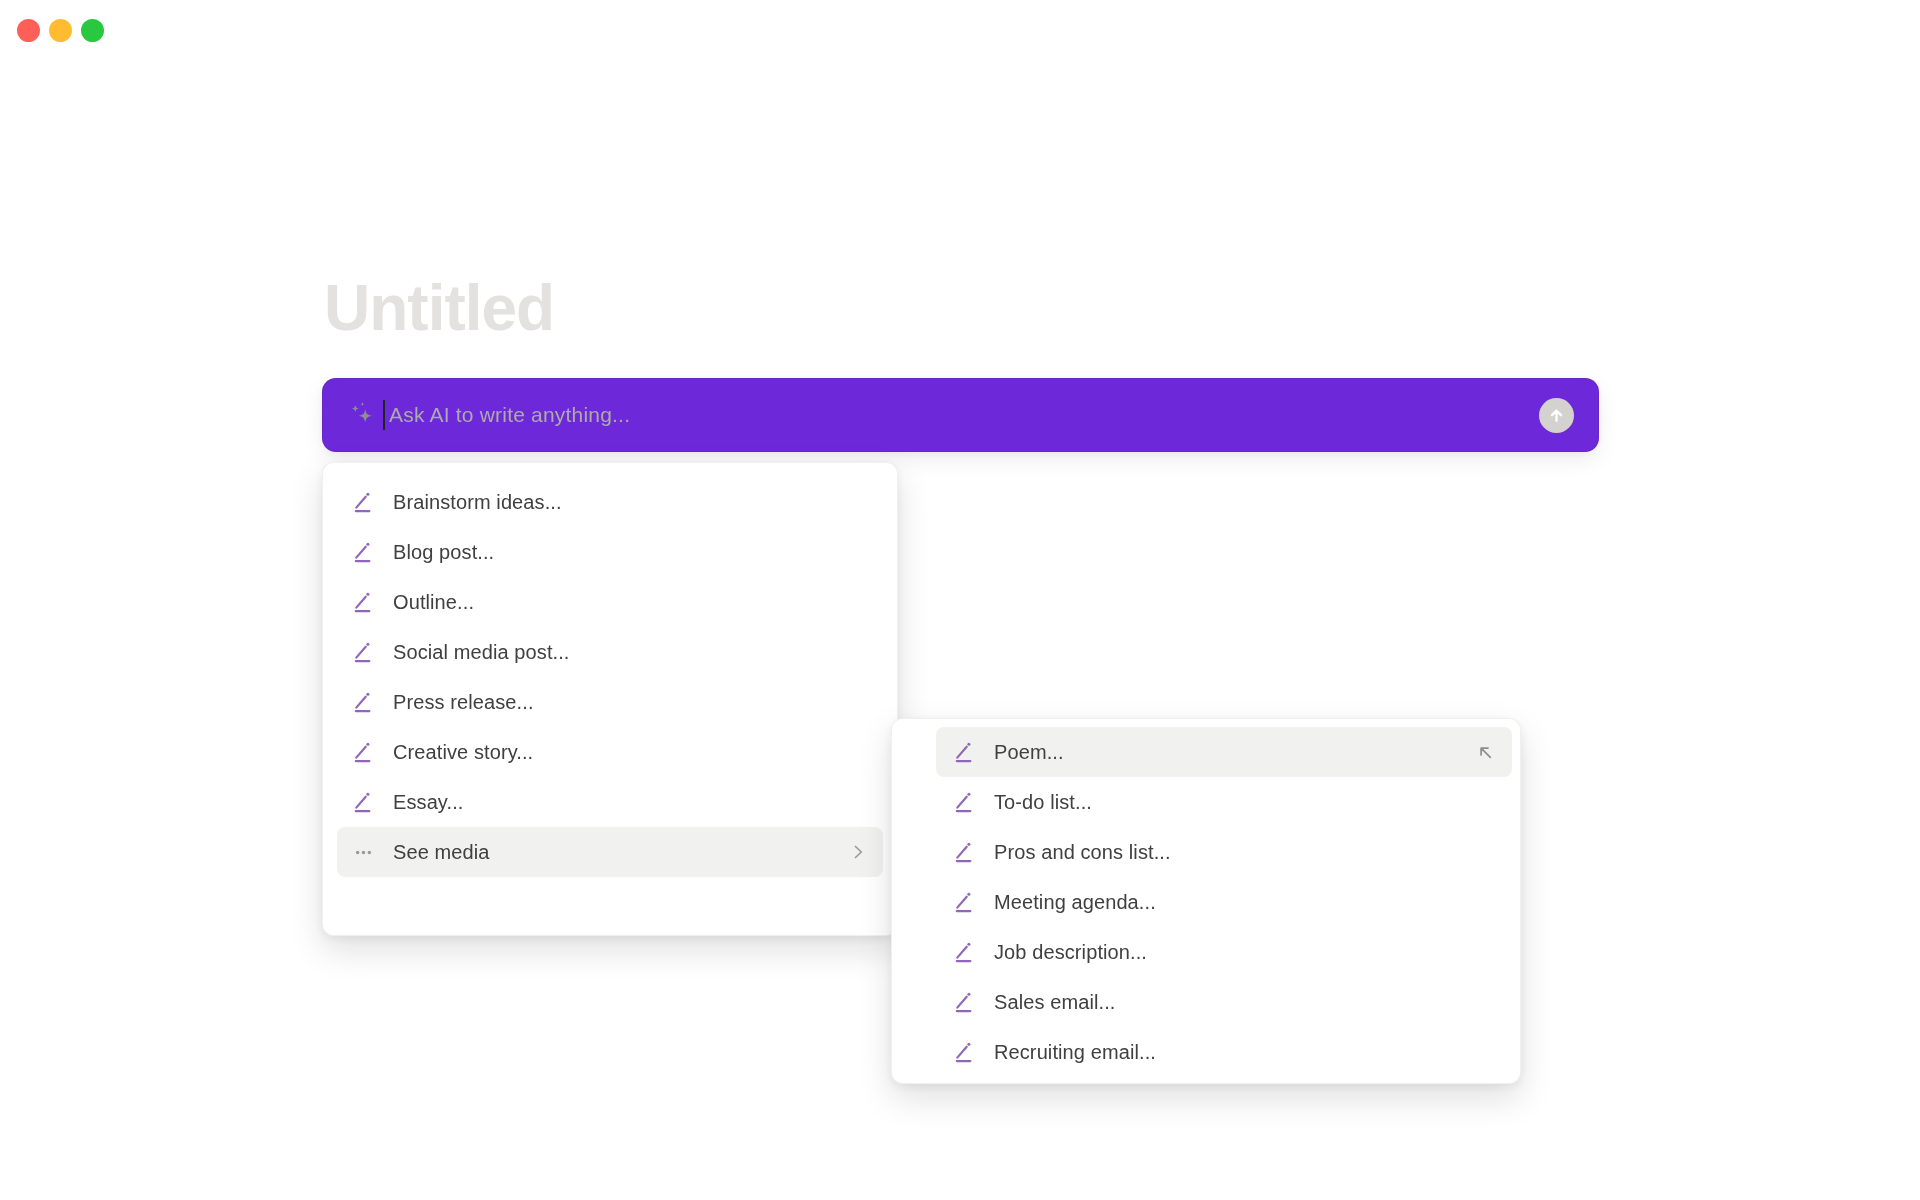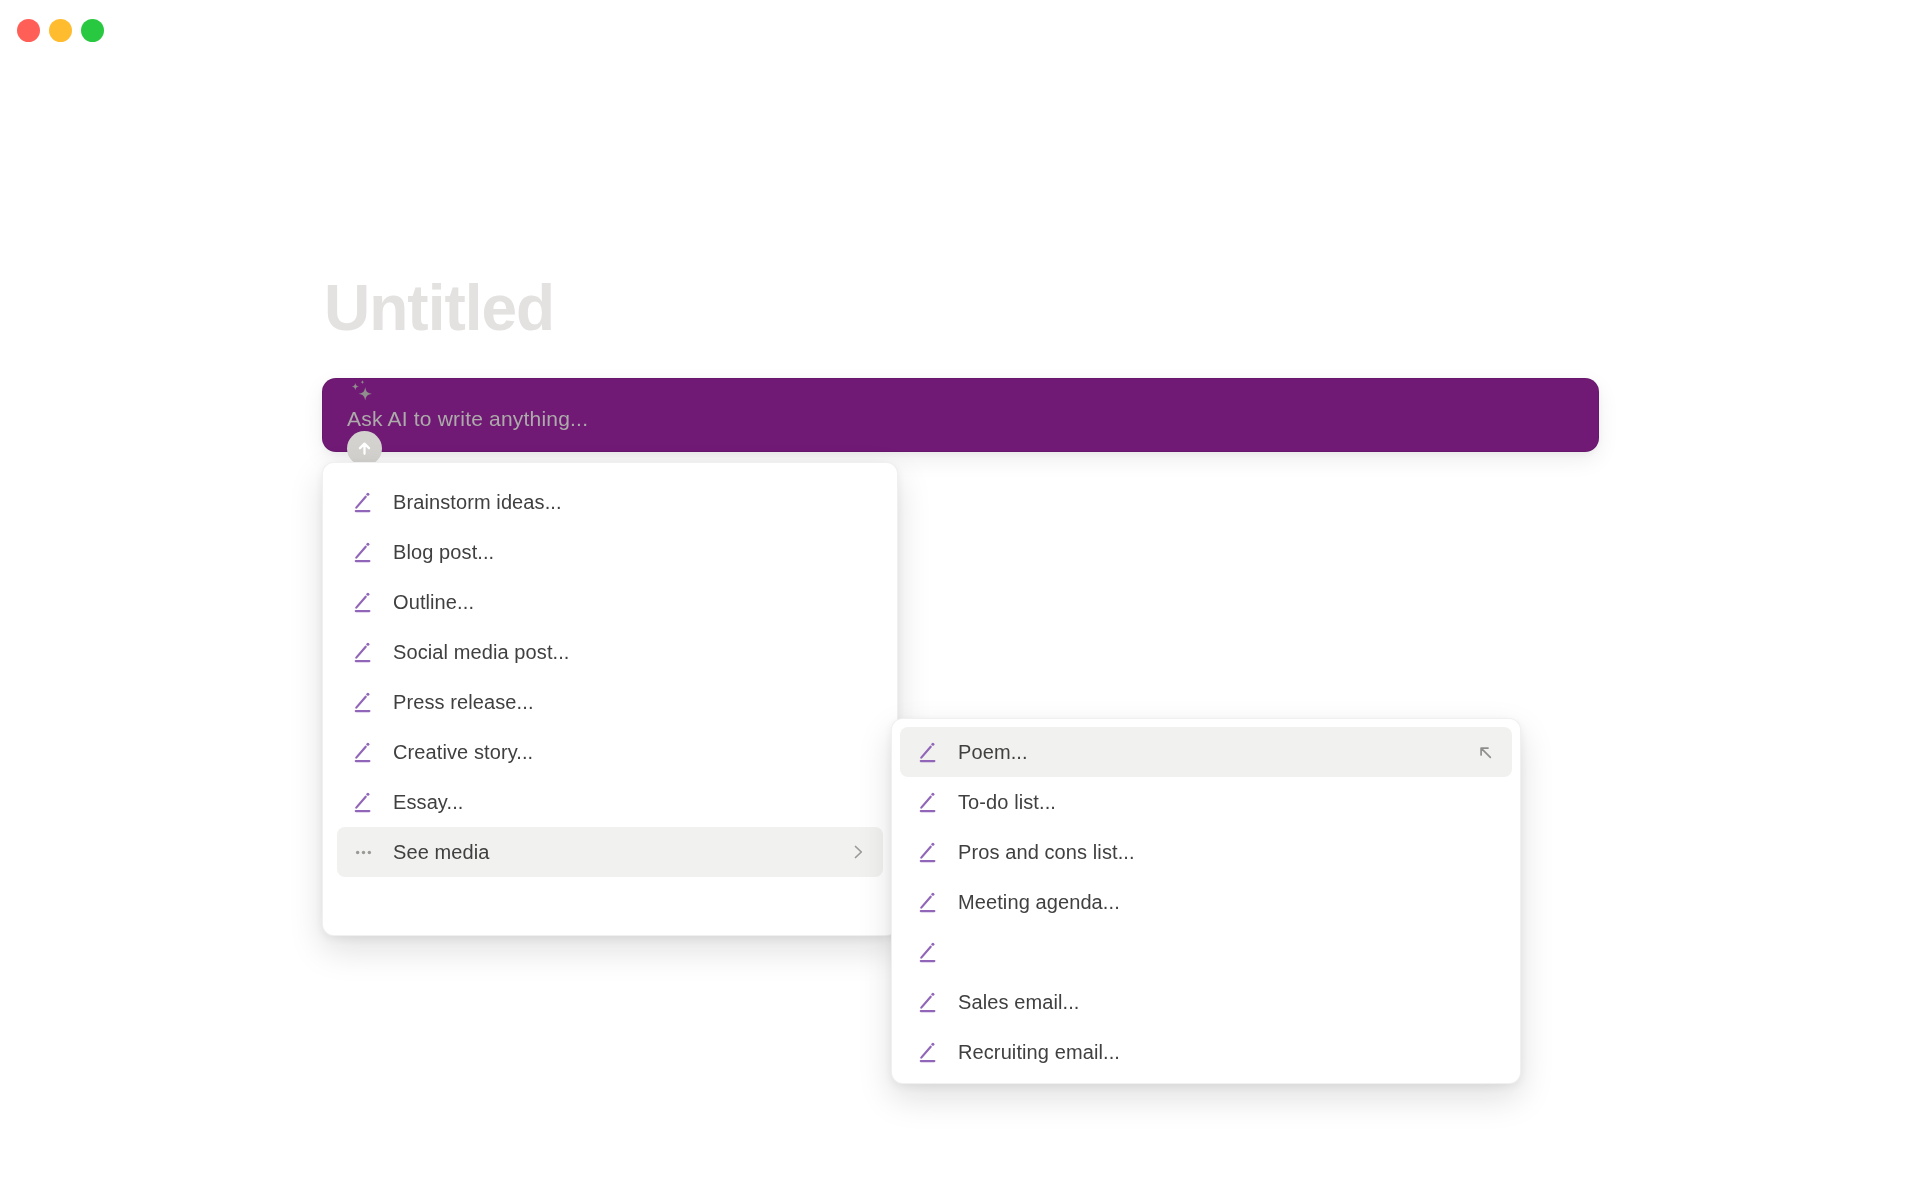--- a/index.html
+++ b/index.html
@@ -14,23 +14,23 @@
   
   .doc-title {
     position: absolute; left: 324px; top: 276px;
     font-size: 64px; font-weight: 700; letter-spacing: -1px;
     color: #e3e2e0; line-height: 1.0;
   }
 
   
   .ai-input {
     position: absolute; left: 322px; top: 378px; width: 1277px; height: 74px;
-    background: #701a75; border: 1px solid rgba(0,0,0,0.07); border-radius: 14px;
+    background: #6d28d9; border: 1px solid rgba(0,0,0,0.07); border-radius: 14px;
     box-shadow: 0 8px 22px rgba(0,0,0,0.07), 0 2px 6px rgba(0,0,0,0.04);
-    display: flex; padding: 0 24px; flex-direction: column;
+    display: flex; align-items: center; padding: 0 24px;
   }
   .ai-input .sparkle { width: 30px; height: 30px; display: flex; align-items: center; justify-content: center; margin-right: 6px; }
   .ai-input .caret { width: 2px; height: 30px; background: #222; margin-right: 4px; }
   .ai-input .placeholder { font-size: 21px; color: #acaba9; letter-spacing: 0.2px; flex: 1; }
   .send-btn {
     width: 35px; height: 35px; border-radius: 50%; border: none; cursor: pointer;
     background: #d3d2cf; display: flex; align-items: center; justify-content: center; flex: 0 0 auto;
   }
 
   
@@ -39,21 +39,21 @@
     border: 1px solid rgba(0,0,0,0.06);
     box-shadow: 0 14px 34px rgba(15,15,15,0.13), 0 3px 8px rgba(15,15,15,0.06);
   }
   .menu-1 { left: 322px; top: 462px; width: 576px; height: 474px; padding: 14px 14px 14px; }
   .menu-2 { left: 891px; top: 718px; width: 630px; height: 366px; padding: 8px 8px; }
   .menu-header { font-size: 17px; color: #787774; padding: 6px 14px 12px; letter-spacing: 0.1px; }
   .menu-item {
     height: 50px; display: flex; align-items: center; border-radius: 8px;
     padding: 0 14px; cursor: pointer;
   }
-  .menu-2 .menu-item { padding: 13px 16px; }
+  .menu-2 .menu-item { padding: 13px 16px; margin-left: 36px; }
   .menu-item.highlighted { background: #f1f1ef; }
   .menu-item .lead-icon { width: 24px; height: 24px; display: flex; align-items: center; justify-content: center; margin-right: 18px; flex: 0 0 auto; }
   .menu-item .label { font-size: 20px; color: #404040; letter-spacing: 0.1px; flex: 1; white-space: nowrap; }
   .menu-item .trail-icon { width: 22px; height: 22px; display: flex; align-items: center; justify-content: center; margin-left: 12px; flex: 0 0 auto; }
 </style>
 </head>
 <body>
 
 <div class="stage">
 
@@ -222,20 +222,21 @@
           <span class="label">Meeting agenda...</span>
         </div>
         <div class="menu-item">
           <span class="lead-icon">
             <svg width="23" height="23" viewBox="0 0 22 22" fill="none" xmlns="http://www.w3.org/2000/svg">
               <path d="M4.1 15.9 L13.1 5.5" stroke="#9166b8" stroke-width="2.1" stroke-linecap="round"></path>
               <circle cx="15.2" cy="3.1" r="1.45" fill="#9166b8"></circle>
               <path d="M3.6 19.2 H16.6" stroke="#9166b8" stroke-width="2.1" stroke-linecap="round"></path>
             </svg>
           </span>
+          <span class="label">Job description...</span>
         </div>
         <div class="menu-item">
           <span class="lead-icon">
             <svg width="23" height="23" viewBox="0 0 22 22" fill="none" xmlns="http://www.w3.org/2000/svg">
               <path d="M4.1 15.9 L13.1 5.5" stroke="#9166b8" stroke-width="2.1" stroke-linecap="round"></path>
               <circle cx="15.2" cy="3.1" r="1.45" fill="#9166b8"></circle>
               <path d="M3.6 19.2 H16.6" stroke="#9166b8" stroke-width="2.1" stroke-linecap="round"></path>
             </svg>
           </span>
           <span class="label">Sales email...</span>

